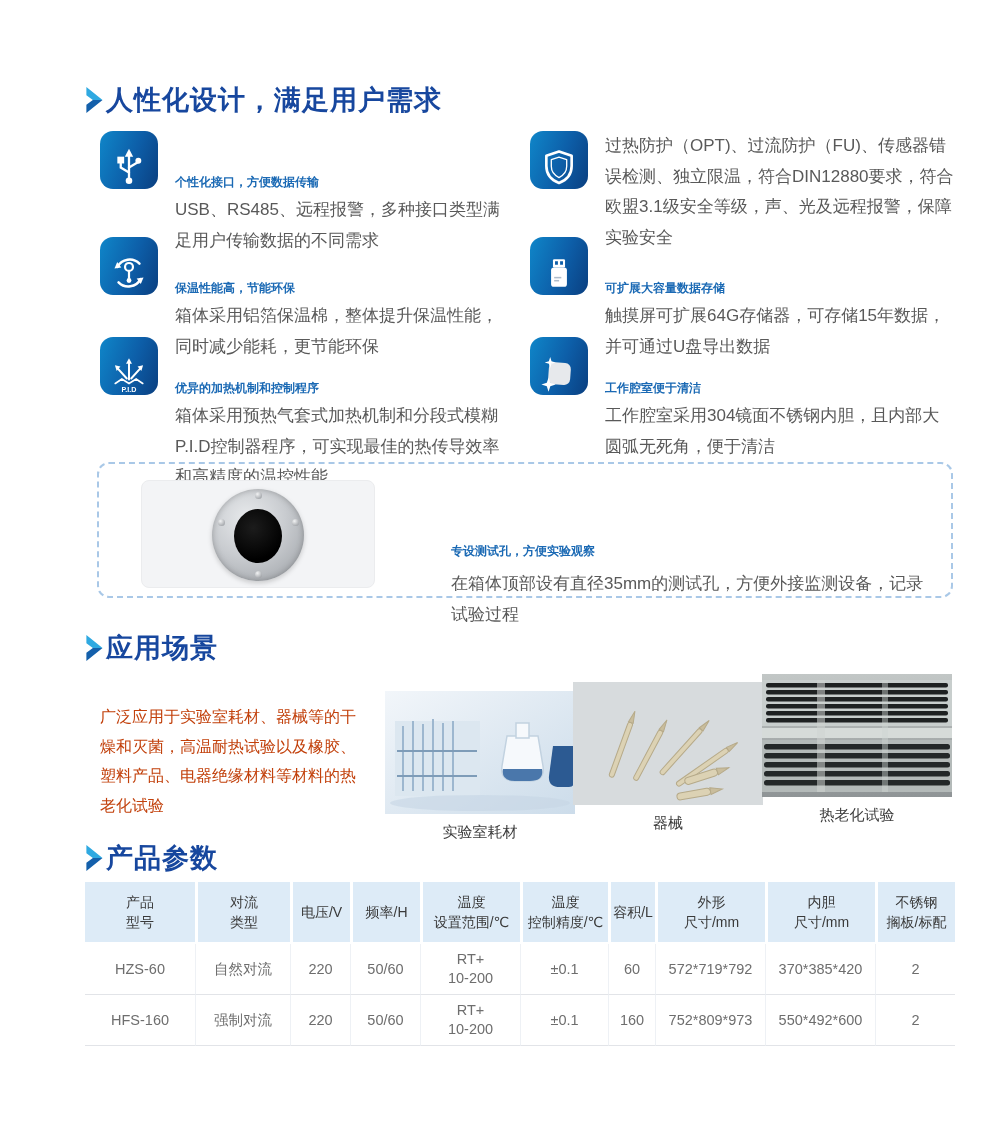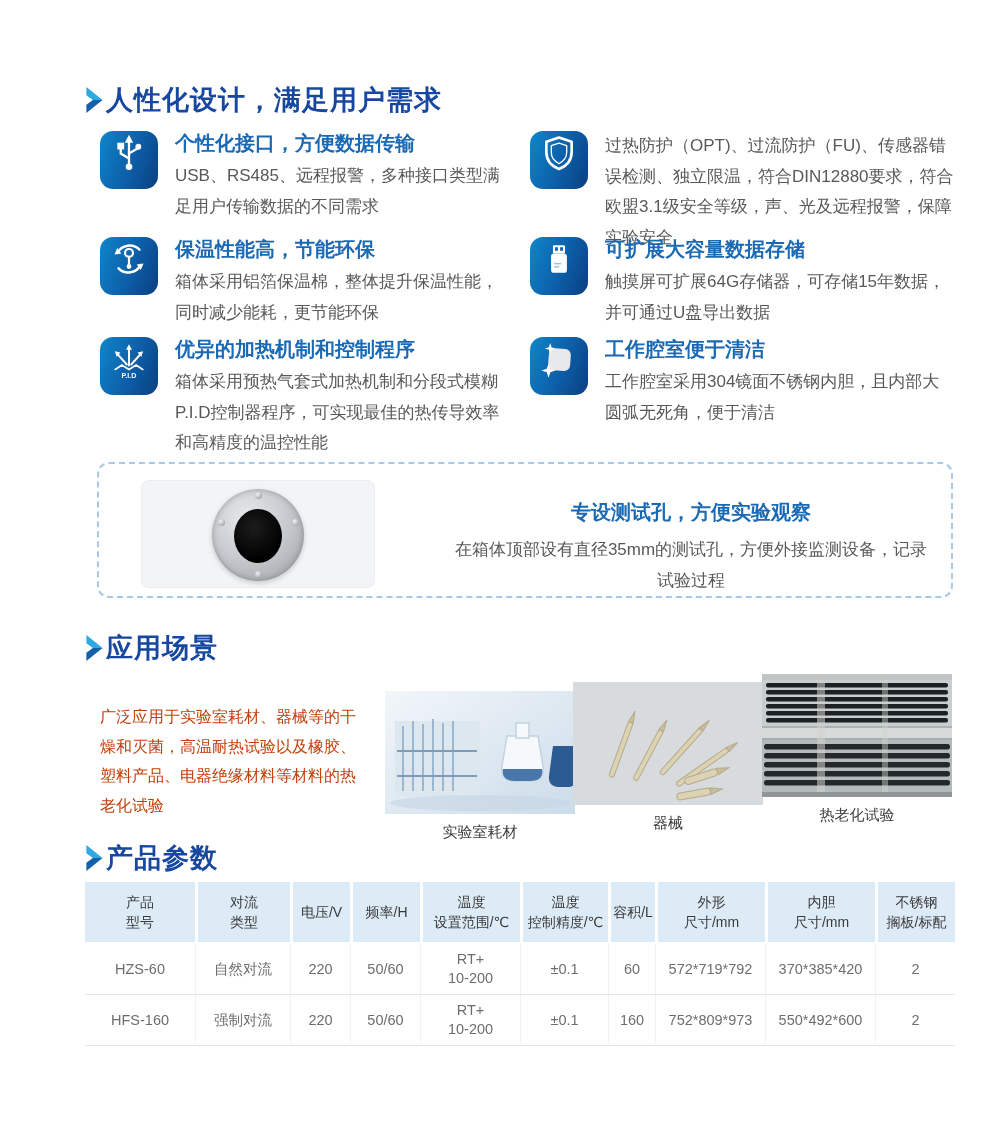--- a/index.html
+++ b/index.html
@@ -6,37 +6,37 @@
   .page{position:relative;width:990px;height:1143px;background:#fff;overflow:hidden;
         font-family:"Liberation Sans","DejaVu Sans",sans-serif;}
   
   .sec-header{position:absolute;left:84px;display:flex;align-items:center;}
   .sec-header h2{margin:0;font-size:27px;font-weight:700;color:#17479e;letter-spacing:1px;}
   .chev{width:22px;height:28px;flex:0 0 auto;}
   
   .feature{position:absolute;display:flex;gap:17px;}
   .ficon{width:58px;height:58px;border-radius:13px;flex:0 0 auto;
          background:linear-gradient(110deg,#0f86c9 0%,#0d5ea8 55%,#0a3f80 100%);
-         display:flex;align-items:flex-start;justify-content:center;}
+         display:flex;align-items:flex-end;justify-content:center;}
   .ficon svg{width:44px;height:44px;}
-  .ftitle{font-size:20px;font-weight:700;color:#1a69b4;line-height:1.25;margin-bottom:5px;}
+  .ftitle{font-size:12px;font-weight:700;color:#1a69b4;line-height:1.25;margin-bottom:5px;margin-top:44px;}
   .fbody{font-size:17px;color:#595959;line-height:1.8;}
   
   .dashed-box{position:absolute;left:97px;top:462px;width:856px;height:136px;
               border:2px dashed #a9c8e7;border-radius:12px;box-sizing:border-box;}
   .hole-photo{position:absolute;left:42px;top:16px;width:232px;height:106px;border-radius:8px;
               background:#f3f4f6;border:1px solid #ebecee;}
   .hole-ring{position:absolute;left:70px;top:8px;width:92px;height:92px;border-radius:50%;
              background:radial-gradient(circle at 38% 32%,#e8eaec 0%,#c9ccd0 45%,#9a9ea3 100%);
              box-shadow:inset 0 0 6px rgba(0,0,0,.25), 0 2px 5px rgba(0,0,0,.18);}
   .hole-inner{position:absolute;left:22px;top:20px;width:48px;height:54px;border-radius:50%;
               background:radial-gradient(circle at 40% 35%,#1c1c1c 0%,#000 70%);}
   .screw{position:absolute;width:7px;height:7px;border-radius:50%;
          background:radial-gradient(circle at 35% 30%,#f2f3f4,#8c9095);}
-  .hole-text{position:absolute;left:352px;top:36px;width:480px;text-align:center;}
+  .hole-text{position:absolute;left:352px;top:36px;width:480px;}
   .hole-text .ftitle{margin-bottom:10px;}
   
   .app-par{position:absolute;left:100px;top:702px;width:260px;
            font-size:16px;color:#c2410c;line-height:1.85;}
   .app-fig{position:absolute;top:674px;width:190px;}
   .app-fig svg{display:block;width:190px;height:123px;}
   .app-cap{margin-top:9px;text-align:center;font-size:15px;color:#3a3a3a;}
   
   .params{position:absolute;left:85px;top:882px;width:870px;border-collapse:separate;
           border-spacing:0;table-layout:fixed;}

